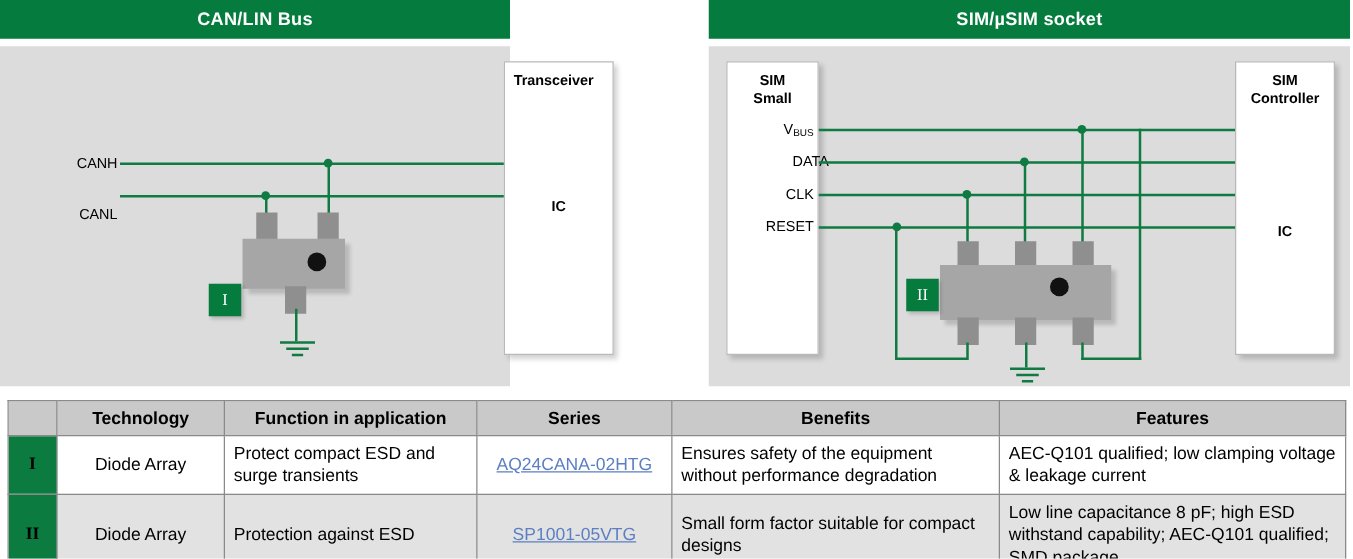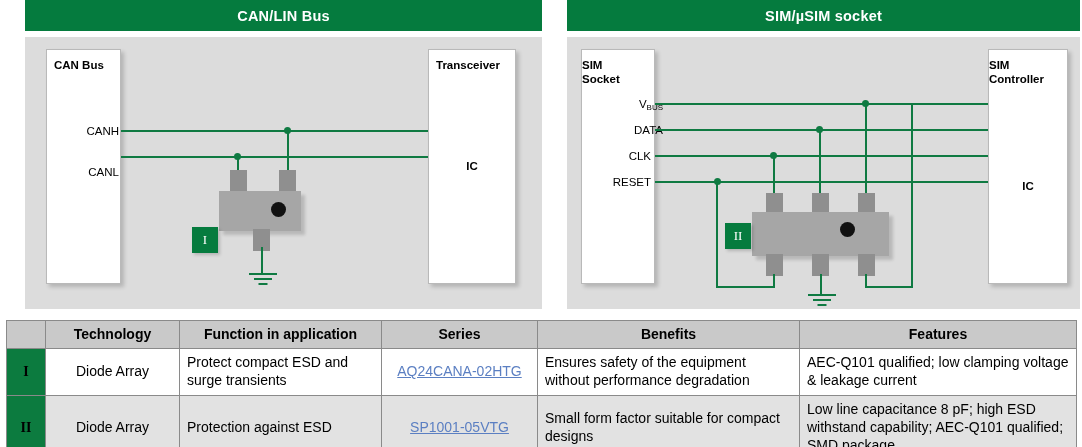--- a/index.html
+++ b/index.html
@@ -11,21 +11,21 @@
   #root {
     position: relative;
     width: 1082px;
     height: 447px;
     overflow: hidden;
     background: #ffffff;
   }
 
   
   .panel { position: absolute; top: 0; }
-  .panel.left  { left: 0px;   width: 542px; padding-left: 25px; }
+  .panel.left  { left: 0px;   width: 408px; }
   .panel.right { left: 567px; width: 513px; border-radius: 19px; }
 
   .panel-title {
     height: 31px;
     background: #057b3e;
     color: #ffffff;
     font-weight: bold;
     font-size: 14.5px;
     display: flex;
     align-items: center;
@@ -44,20 +44,21 @@
   .block {
     position: absolute;
     background: #ffffff;
     border: 1px solid #b9b9b9;
     box-shadow: 3px 3px 4px rgba(0,0,0,0.18);
   }
   .block-title {
     position: absolute;
     left: 0; right: 0;
     top: 8px;
+    text-align: center;
     font-weight: bold;
     font-size: 11.5px;
     color: #000;
     line-height: 1.25;
   }
   .block-title.lefty { text-align: left; padding-left: 7px; }
   .block-ic {
     position: absolute;
     left: 0; right: 0;
     font-weight: bold;
@@ -180,23 +181,20 @@
 <body>
 
 <div id="root">
 
   <div class="panel left">
 
     <div class="panel-title">CAN/LIN Bus</div>
 
     <div class="panel-body">
 
-      <div class="block" style="left:21px; top:12px; width:75px; height:235px;">
-        <div class="block-title lefty">CAN Bus</div>
-      </div>
 
       <div class="block" style="left:403px; top:12px; width:88px; height:235px;">
         <div class="block-title lefty">Transceiver</div>
         <div class="block-ic" style="top:110px;">IC</div>
       </div>
 
       <div class="pin-label" style="left:46px; top:94px; width:48px;">CANH</div>
       <div class="pin-label" style="left:46px; top:120px; width:48px;margin-top:15px;">CANL</div>
 
       <div class="wire-h" style="left:96px; top:93px; width:307px;"></div>
@@ -228,33 +226,33 @@
 
   <div class="panel right">
 
     <div class="panel-title">SIM/µSIM socket</div>
 
     <div class="panel-body">
 
       <div class="block" style="left:14px; top:12px; width:74px; height:235px;">
         <div class="block-title">
           <span>SIM</span><br>
-          <span>Socket</span>
+          <span>Small</span>
         </div>
       </div>
 
       <div class="block" style="left:421px; top:12px; width:80px; height:235px;">
         <div class="block-title">
           <span>SIM</span><br>
           <span>Controller</span>
         </div>
         <div class="block-ic" style="top:130px;">IC</div>
       </div>
 
-      <div class="pin-label" style="left:32px; top:67px; width:64px;"><span>V</span><sub>BUS</sub></div>
+      <div class="pin-label" style="left:20px; top:67px; width:64px;"><span>V</span><sub>BUS</sub></div>
       <div class="pin-label" style="left:32px; top:93px; width:64px;">DATA</div>
       <div class="pin-label" style="left:20px; top:119px; width:64px;">CLK</div>
       <div class="pin-label" style="left:20px; top:145px; width:64px;">RESET</div>
 
       <div class="wire-h" style="left:88px; top:66px;  width:333px;"></div>
       <div class="wire-h" style="left:88px; top:92px;  width:333px;"></div>
       <div class="wire-h" style="left:88px; top:118px; width:333px;"></div>
       <div class="wire-h" style="left:88px; top:144px; width:333px;"></div>
 
       <div class="wire-v" style="left:206px; top:118px; height:40px;"></div>

